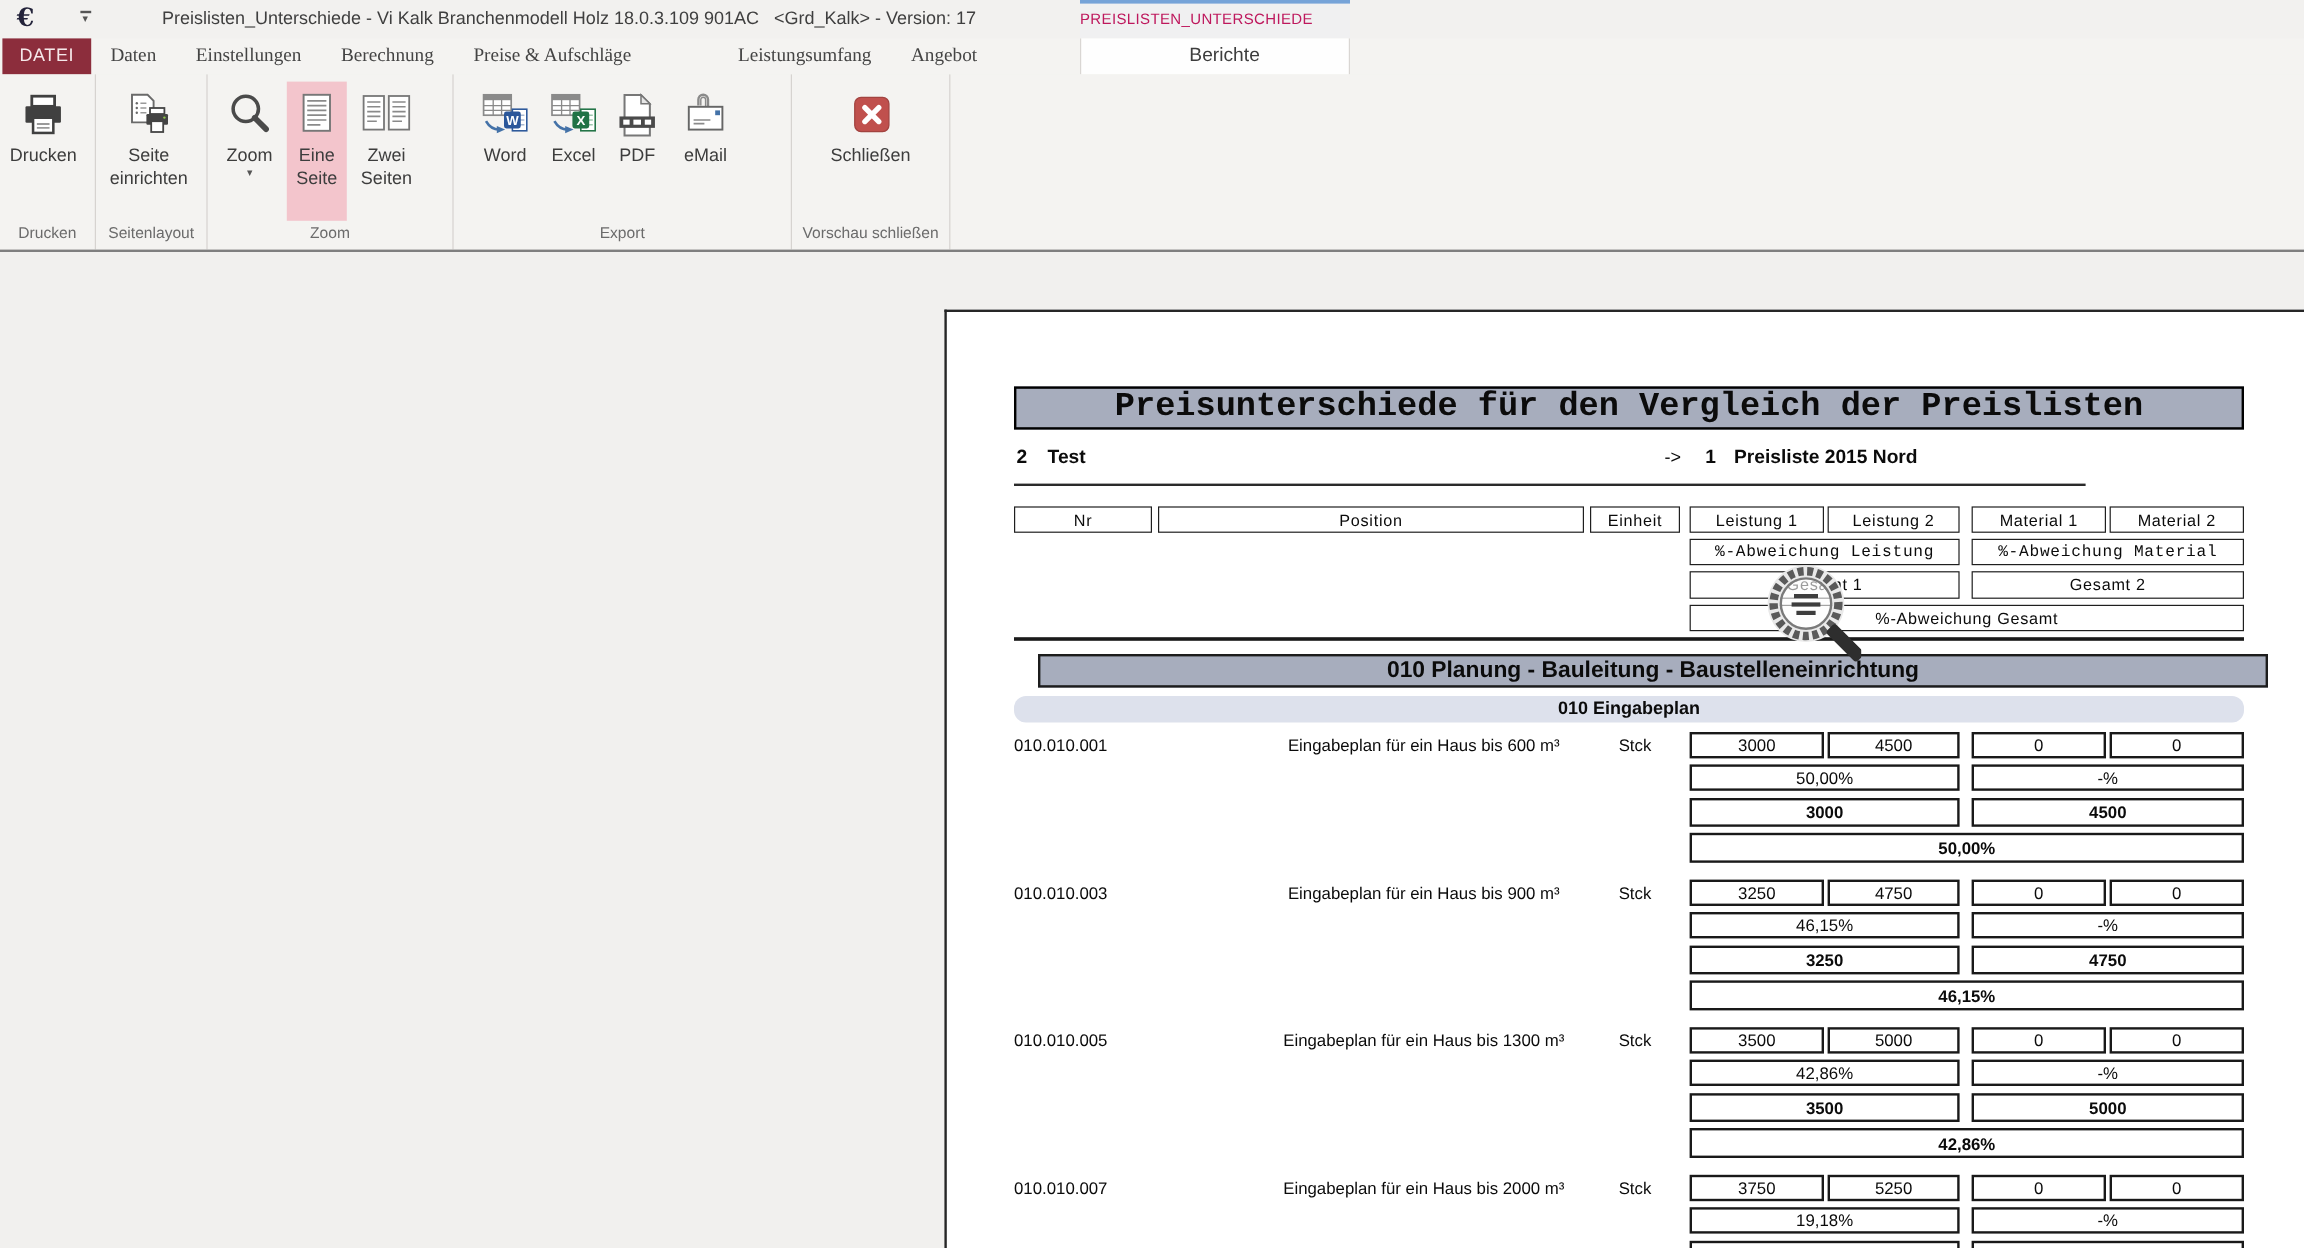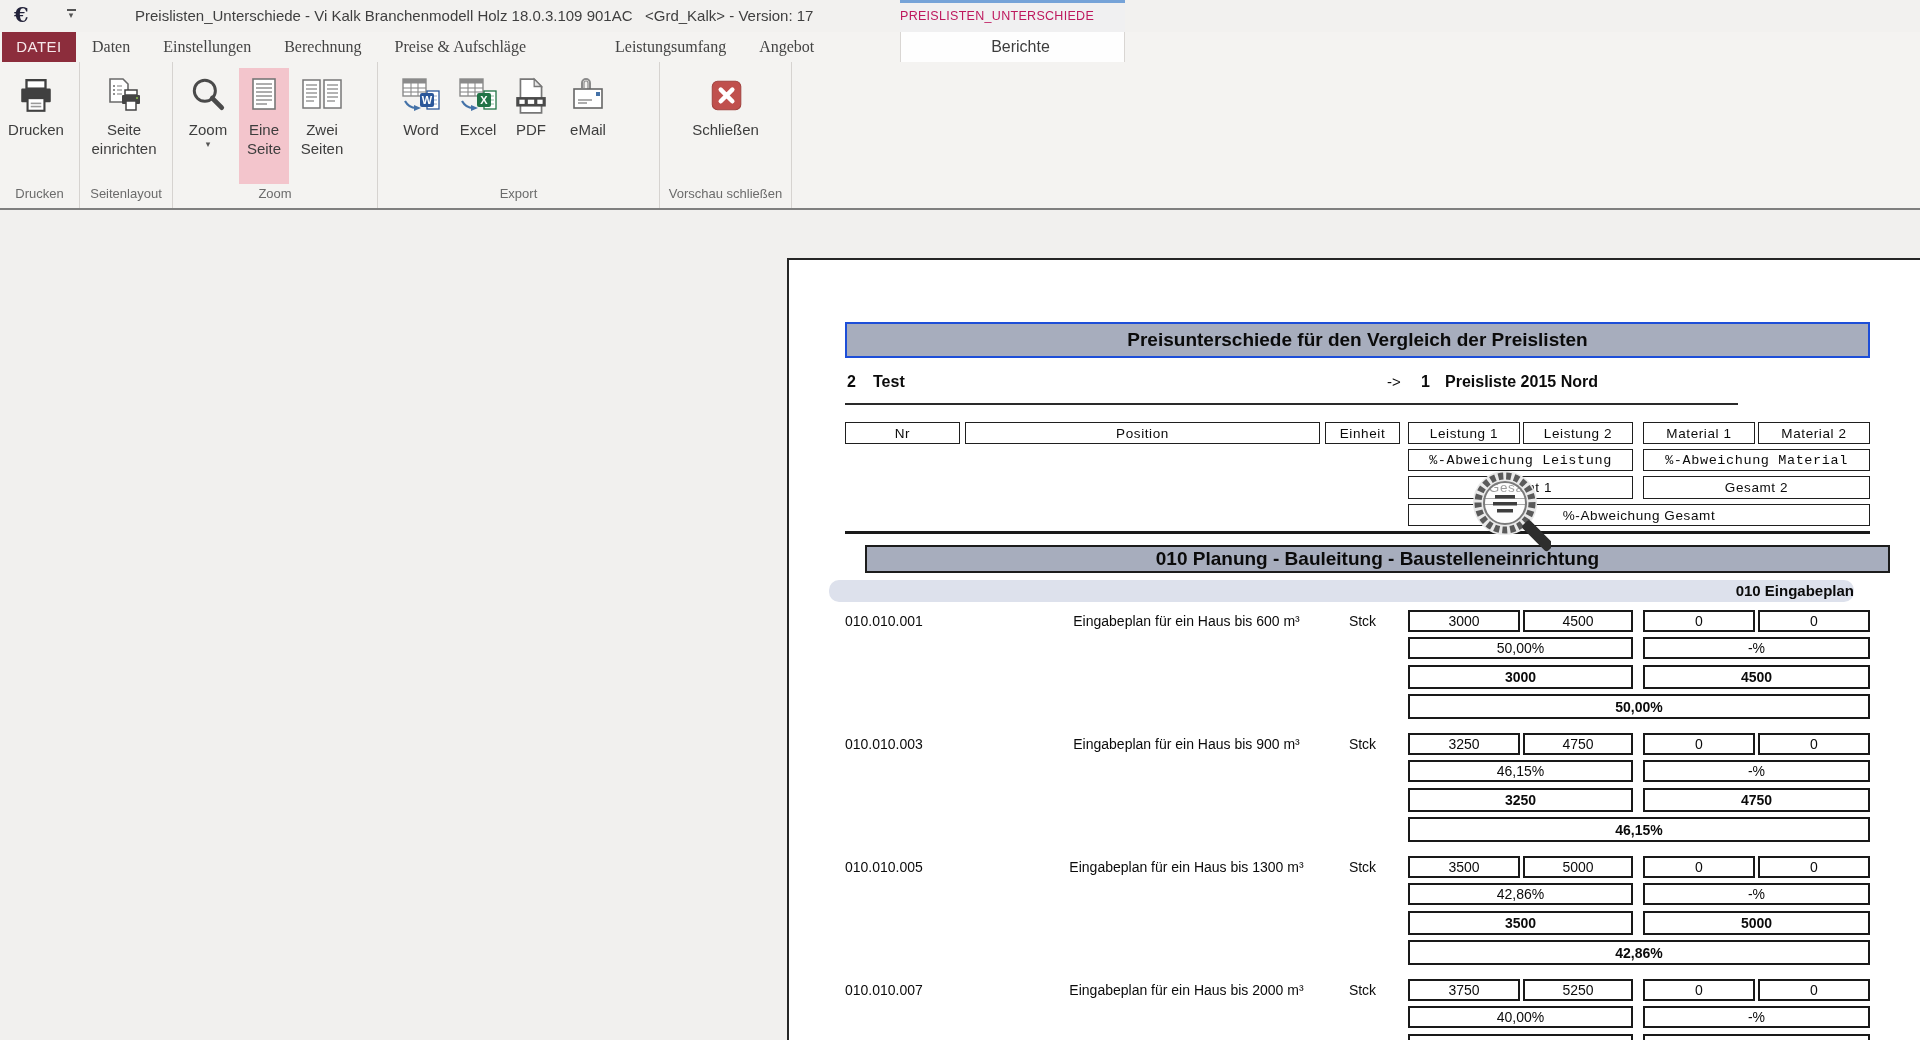--- a/index.html
+++ b/index.html
@@ -55,22 +55,22 @@
   .w-email{width:64px}.w-close{width:86px}
 
   
   .preview { position:absolute; left:0; top:208px; width:1920px; height:832px;
              background:#f1f0ee; border-top:2px solid #7f7f7f; }
   .page { position:absolute; left:787px; top:48px; width:1133px; height:782px; background:#fff;
           border-left:2px solid #262626; border-top:2px solid #262626; overflow:hidden; }
   .page * { color:#0b0b0b; }
 
   .rpt-title { position:absolute; left:56px; top:62px; width:1025px; height:36px;
-               background:#A7ADBD; border:2px solid #1d4ed8; text-align:center;
-               font-size:19px; font-weight:bold; line-height:32px; }
+               background:#A7ADBD; border:2px solid #000000; text-align:center;
+               font-size:28px; font-weight:bold; line-height:32px;font-family:Liberation Mono, monospace; }
   .rpt-compare { position:absolute; left:0; top:113px; width:1133px; height:24px; font-size:16px; }
   .cmp-lnum { position:absolute; left:58px; font-weight:bold; }
   .cmp-lname { position:absolute; left:84px; font-weight:bold; }
   .cmp-arrow { position:absolute; left:598px; font-size:15px; }
   .cmp-rnum { position:absolute; left:632px; font-weight:bold; }
   .cmp-rname { position:absolute; left:656px; font-weight:bold; }
   .rpt-underline { position:absolute; left:56px; top:143px; width:893px; border-top:2px solid #2a2a2a; }
 
   .hc { position:absolute; background:#fff; border:1.5px solid #1f1f1f; text-align:center;
         font-size:13.5px; letter-spacing:.6px; display:flex; align-items:center; justify-content:center; }
@@ -78,22 +78,22 @@
   .hrC { top:216px; height:23px; } .hrD { top:244px; height:22px; }
   .col-nr{left:56px;width:115px}.col-pos{left:176px;width:355px}.col-ein{left:536px;width:75px}
   .col-l1{left:619px;width:112px}.col-l2{left:734px;width:110px}
   .col-m1{left:854px;width:112px}.col-m2{left:969px;width:112px}
   .col-spanL{left:619px;width:225px}.col-spanM{left:854px;width:227px}.col-spanA{left:619px;width:462px}
   .thickline { position:absolute; left:56px; top:271px; width:1025px; height:3px; background:#1a1a1a; }
 
   .rpt-section { position:absolute; left:56px; top:285px; width:1025px; height:28px;
                  background:#A7ADBD; border:2px solid #1c1c1c; text-align:center;
                  font-size:19px; font-weight:bold; line-height:24px;margin-left:20px; }
-  .rpt-subsection { position:absolute; left:40px; top:320px; width:1025px; height:22px;
-                    background:#DDE1EC; text-align:right; font-size:15px; font-weight:bold;
+  .rpt-subsection { position:absolute; left:56px; top:320px; width:1025px; height:22px;
+                    background:#DDE1EC; text-align:center; font-size:15px; font-weight:bold;
                     line-height:22px;border-radius:10px; }
 
   .rows { position:absolute; left:0; top:350px; width:1133px; }
   .rowblock { position:relative; height:123px; }
   .cell { position:absolute; font-size:14px; }
   .cell.txt { top:0; height:22px; line-height:22px; }
   .cell.box { background:#fff; border:2px solid #191919; display:flex; align-items:center;
               justify-content:center; }
   .r1 { top:0; height:22px; } .r2 { top:27px; height:22px; }
   .r3 { top:55px; height:24px; font-weight:bold; } .r4 { top:84px; height:25px; font-weight:bold; }
@@ -411,21 +411,21 @@
   </div>
 
   <div class="rowblock">
     <div class="cell txt nr-cell col-nr">010.010.007</div>
     <div class="cell txt pos-cell col-pos">Eingabeplan für ein Haus bis 2000 m³</div>
     <div class="cell txt ein-cell col-ein" style="text-align:center">Stck</div>
     <div class="cell box r1 col-l1">3750</div>
     <div class="cell box r1 col-l2">5250</div>
     <div class="cell box r1 col-m1">0</div>
     <div class="cell box r1 col-m2">0</div>
-    <div class="cell box r2 col-spanL">40,00%</div>
+    <div class="cell box r2 col-spanL">19,18%</div>
     <div class="cell box r2 col-spanM">-%</div>
     <div class="cell box r3 col-spanL">3750</div>
     <div class="cell box r3 col-spanM">5250</div>
 
   </div>
 </div>
 
       <svg class="magnifier" width="82" height="104" viewBox="0 0 82 104">
         <circle cx="36" cy="38" r="27" fill="rgba(252,252,252,0.6)" stroke="#e9e9e9" stroke-width="10"></circle>
         <circle cx="36" cy="38" r="27" fill="none" stroke="#5a5a5a" stroke-width="7" stroke-dasharray="5 3"></circle>

